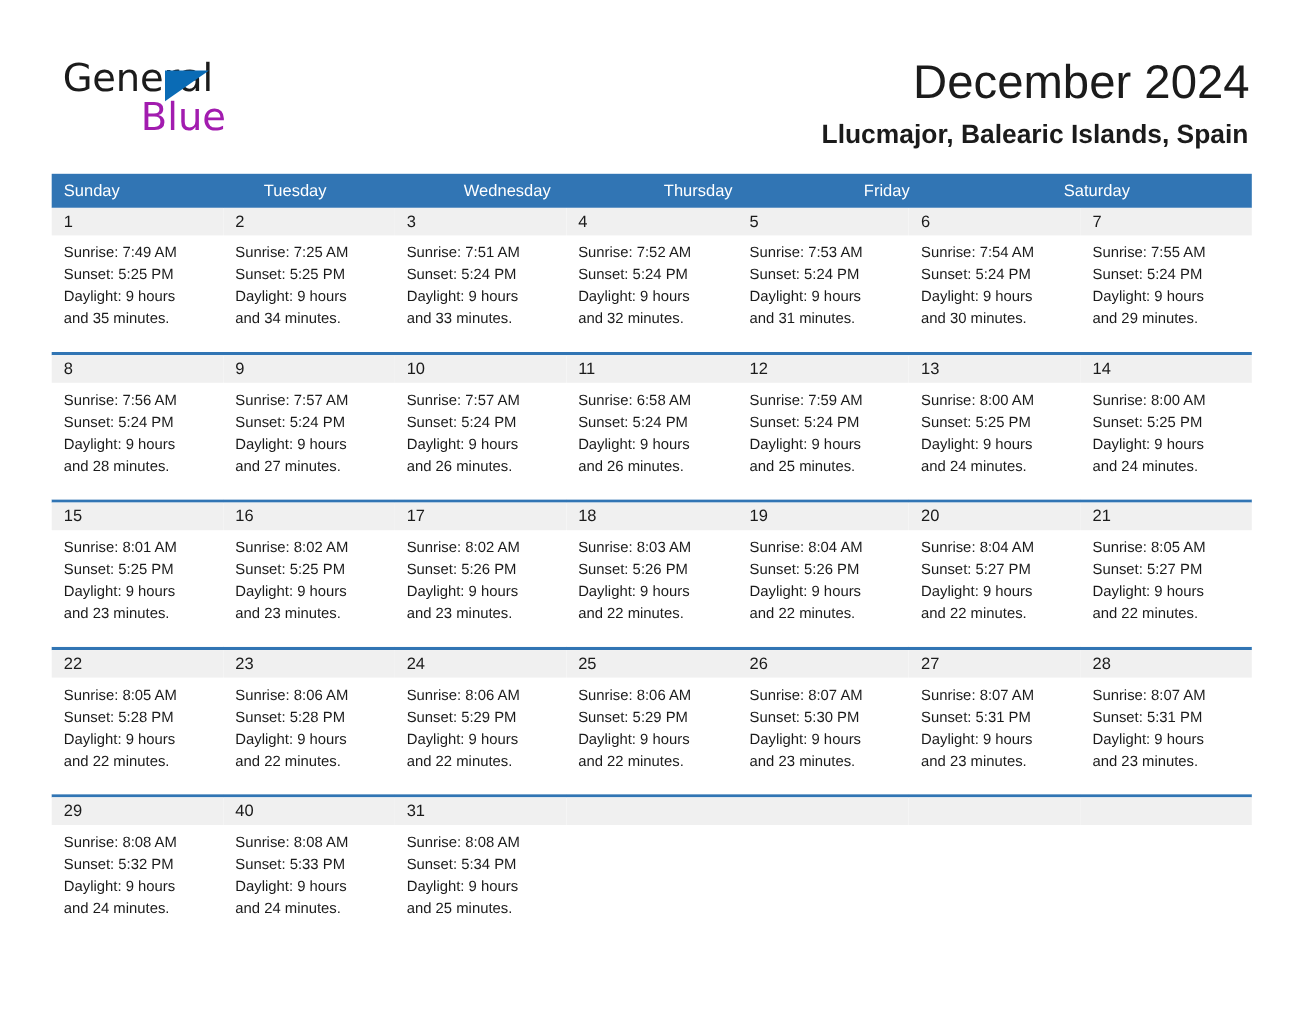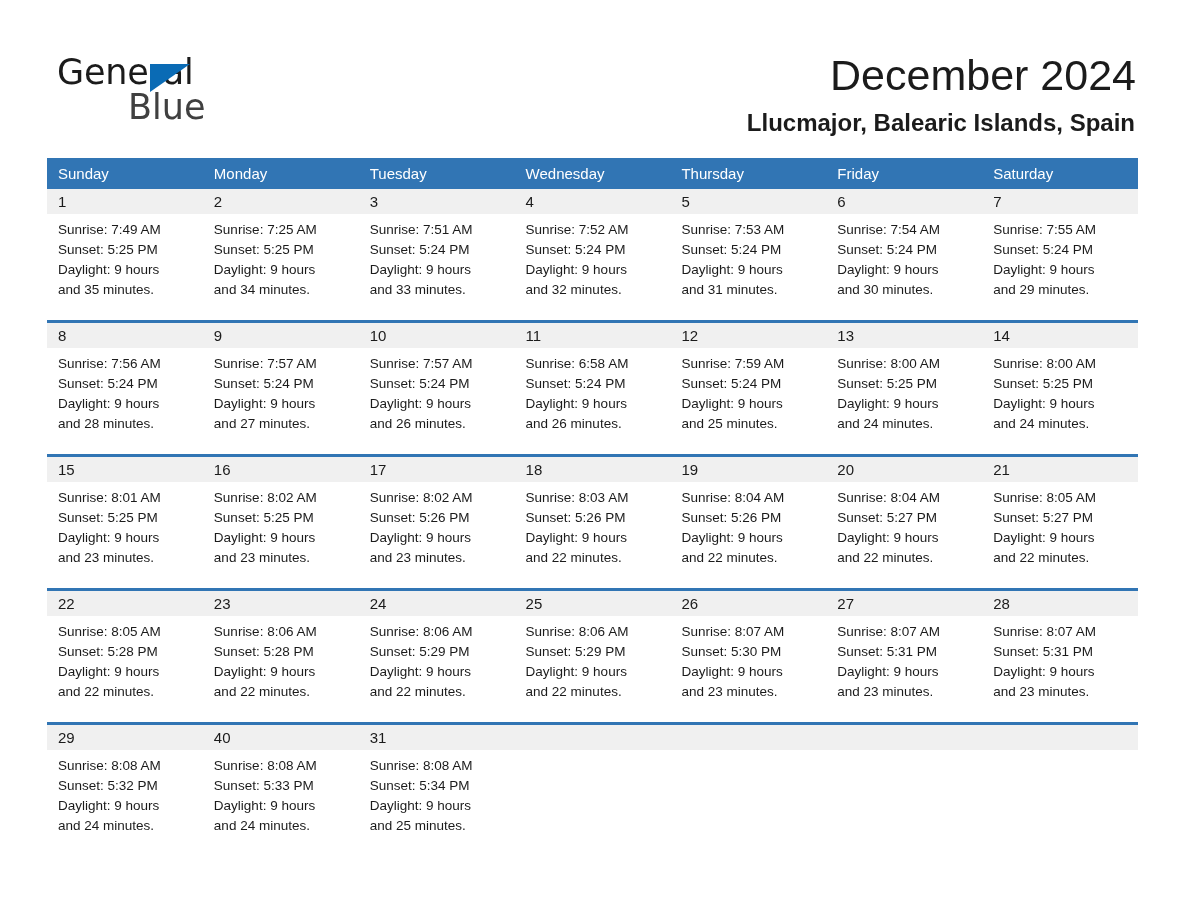--- a/index.html
+++ b/index.html
@@ -55,21 +55,21 @@
     height: 0;
     border-left: 40px solid #0a6bb5;
     border-bottom: 28px solid transparent;
   }
   .logo-line2 {
     position: absolute;
     left: 71px;
     top: 35px;
     font-size: 35px;
     line-height: 40px;
-    color: #404040;
+    color: #a21caf;
     font-family: "DejaVu Sans", sans-serif;
     font-weight: 400;
   }
 
   .title {
     position: absolute;
     right: 52px;
     top: 50px;
     font-size: 43px;
     line-height: 50px;
@@ -156,21 +156,20 @@
       <span class="logo-triangle"></span>
       <span class="logo-line2">Blue</span>
     </div>
     <div class="title">December 2024</div>
     <div class="subtitle">Llucmajor, Balearic Islands, Spain</div>
   </div>
 
   <div class="calendar">
     <div class="weekday-row">
       <div class="weekday-cell">Sunday</div>
-      <div class="weekday-cell">Monday</div>
       <div class="weekday-cell">Tuesday</div>
       <div class="weekday-cell">Wednesday</div>
       <div class="weekday-cell">Thursday</div>
       <div class="weekday-cell">Friday</div>
       <div class="weekday-cell">Saturday</div>
     </div>
 
     <div id="weeks-container">
         <div class="week first">
           <div class="daycell">

